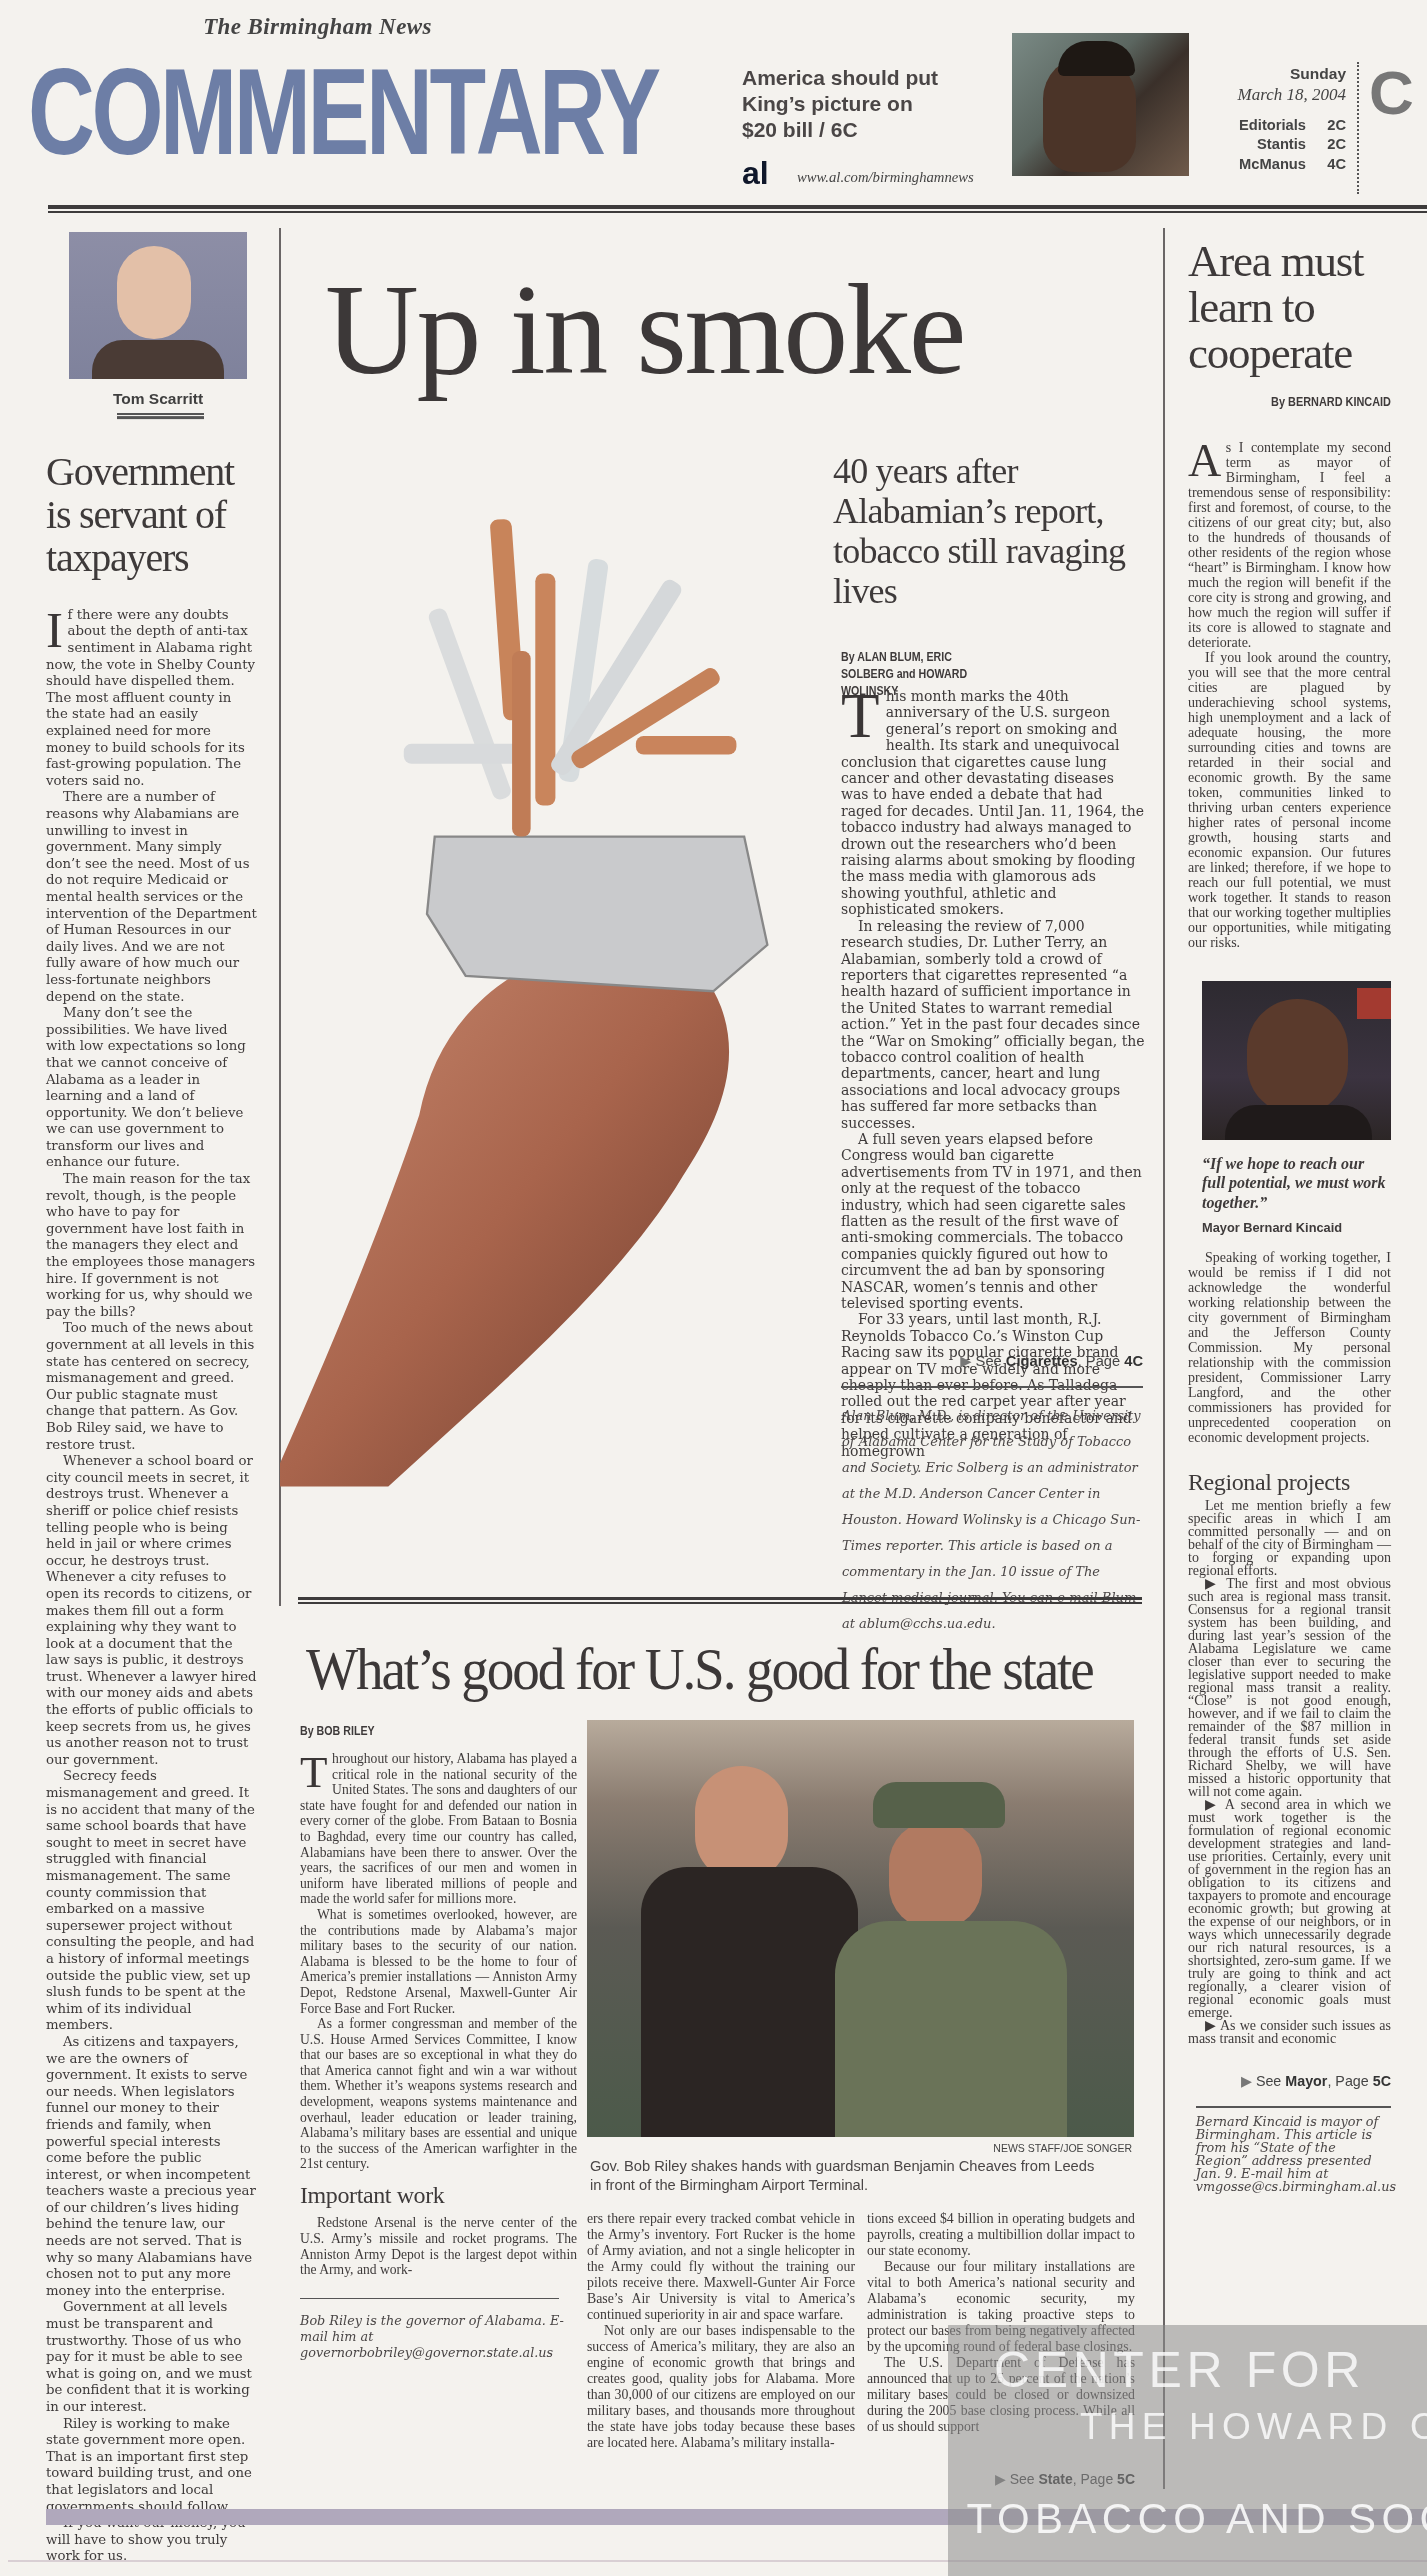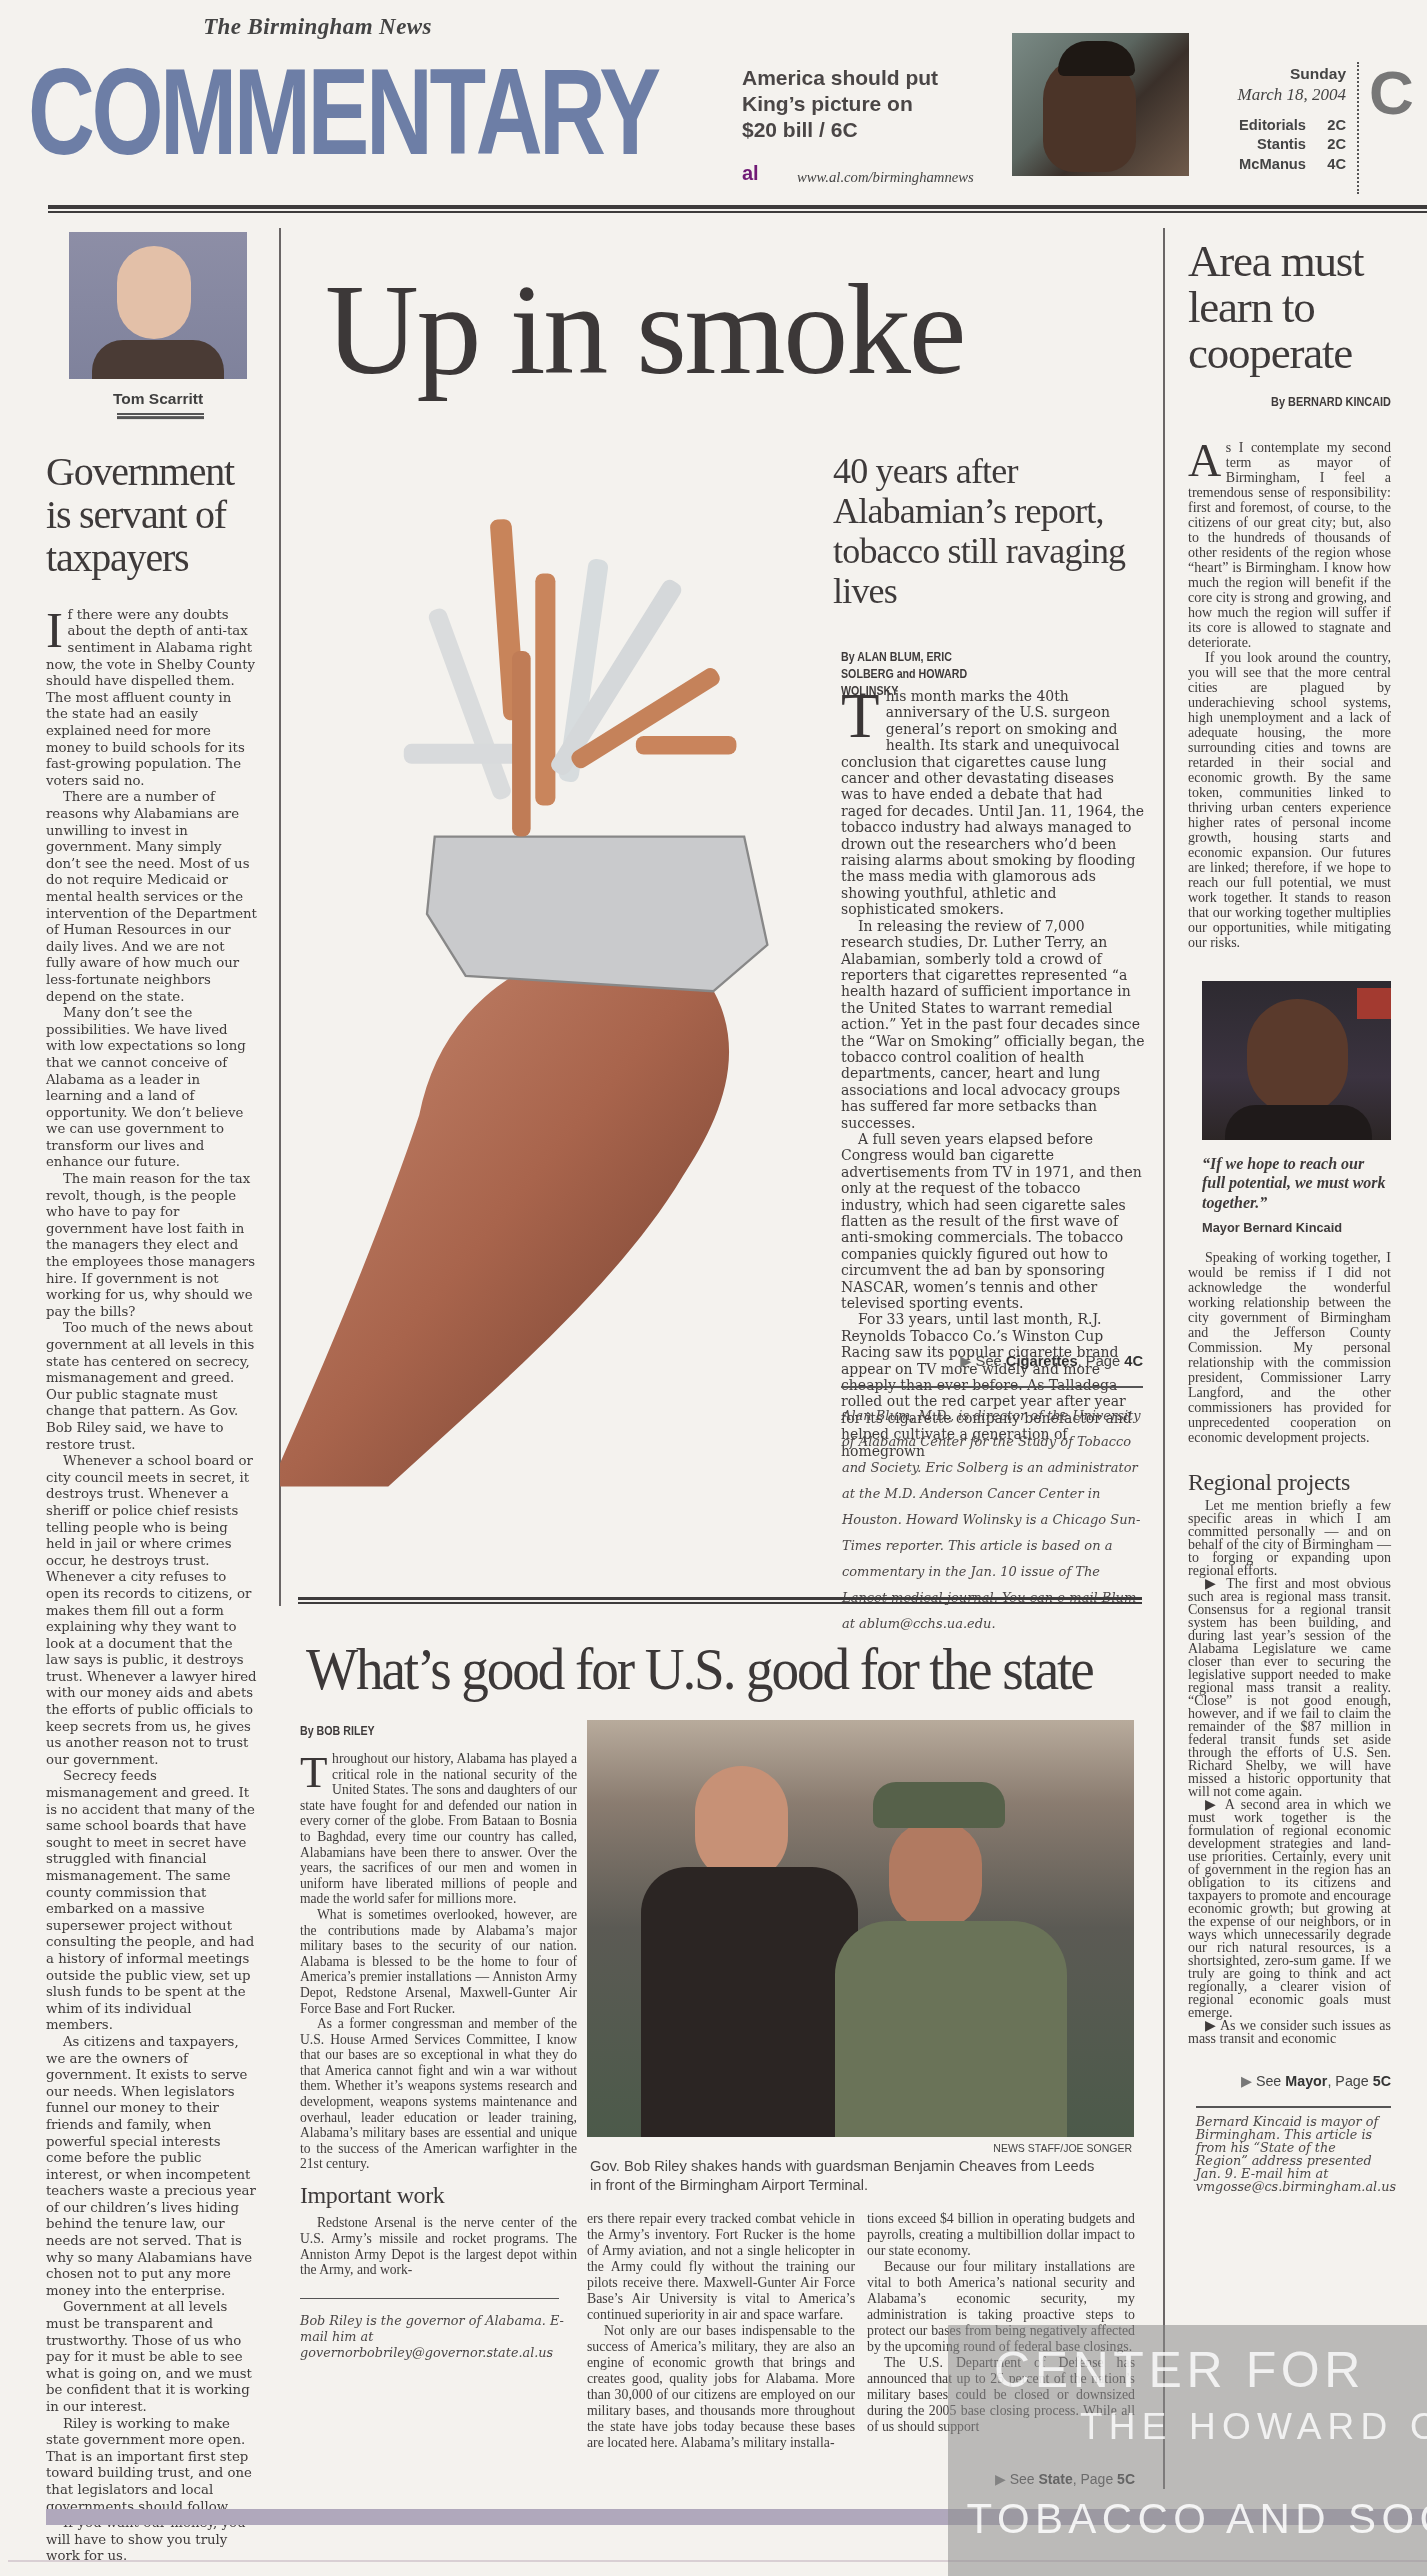--- a/index.html
+++ b/index.html
@@ -20,21 +20,21 @@
   .narrow{font-family:"Liberation Serif","DejaVu Serif",serif;font-size:15px;line-height:17px;color:#3e3a3a;}
   .narrow p{margin:0;text-indent:17px;text-align:justify;}
 </style>
 </head>
 <body>
 
 <div class="abs" style="left:0;top:0;width:1428px;height:217px;">
   <div class="abs serif" style="left:155px;top:14px;width:325px;text-align:center;font-size:23px;font-weight:bold;font-style:italic;color:#444;letter-spacing:0.4px;">The Birmingham News</div>
   <div class="abs sans" style="left:28px;top:39px;font-size:122px;font-weight:bold;color:#6d7ea6;letter-spacing:-4.6px;line-height:147px;transform:scaleX(0.76);transform-origin:left top;">COMMENTARY</div>
   <div class="abs sans" style="left:742px;top:65px;width:201px;font-size:21px;line-height:26px;font-weight:bold;color:#4a4646;">America should put King’s picture on $20 bill / 6C</div>
-  <div class="abs sans" style="left:742px;top:159px;font-size:20px;font-weight:bold;color:#701a75;line-height:28px;">al</div>
+  <div class="abs sans" style="left:742px;top:159px;font-size:32px;font-weight:bold;color:#0f172a;line-height:28px;">al</div>
   <div class="abs serif" style="left:797px;top:169px;font-size:14.7px;font-style:italic;color:#444;">www.al.com/birminghamnews</div>
   <div class="abs photo" style="left:1012px;top:33px;width:177px;height:143px;background:linear-gradient(135deg,#7a8a85 0%,#5b6660 40%,#3a302a 60%,#6f5a4a 100%);">
     <div style="position:absolute;left:31px;top:23px;width:93px;height:116px;border-radius:43px 43px 31px 31px;background:#4b3428;"></div>
     <div style="position:absolute;left:46px;top:7.7px;width:77px;height:35px;border-radius:39px 39px 7.7px 7.7px;background:#1e1814;"></div>
   </div>
   <div class="abs sans" style="left:1208px;top:65px;width:138px;text-align:right;font-size:15.5px;font-weight:bold;color:#444;">Sunday</div>
   <div class="abs serif" style="left:1208px;top:85px;width:138px;text-align:right;font-size:17px;font-style:italic;color:#444;">March 18, 2004</div>
   <div class="abs" style="left:1208px;top:116px;width:138px;">
     <div class="sans" style="display:flex;justify-content:flex-end;font-size:14.7px;font-weight:bold;color:#444;line-height:19.4px;">
       <span>Editorials</span>

